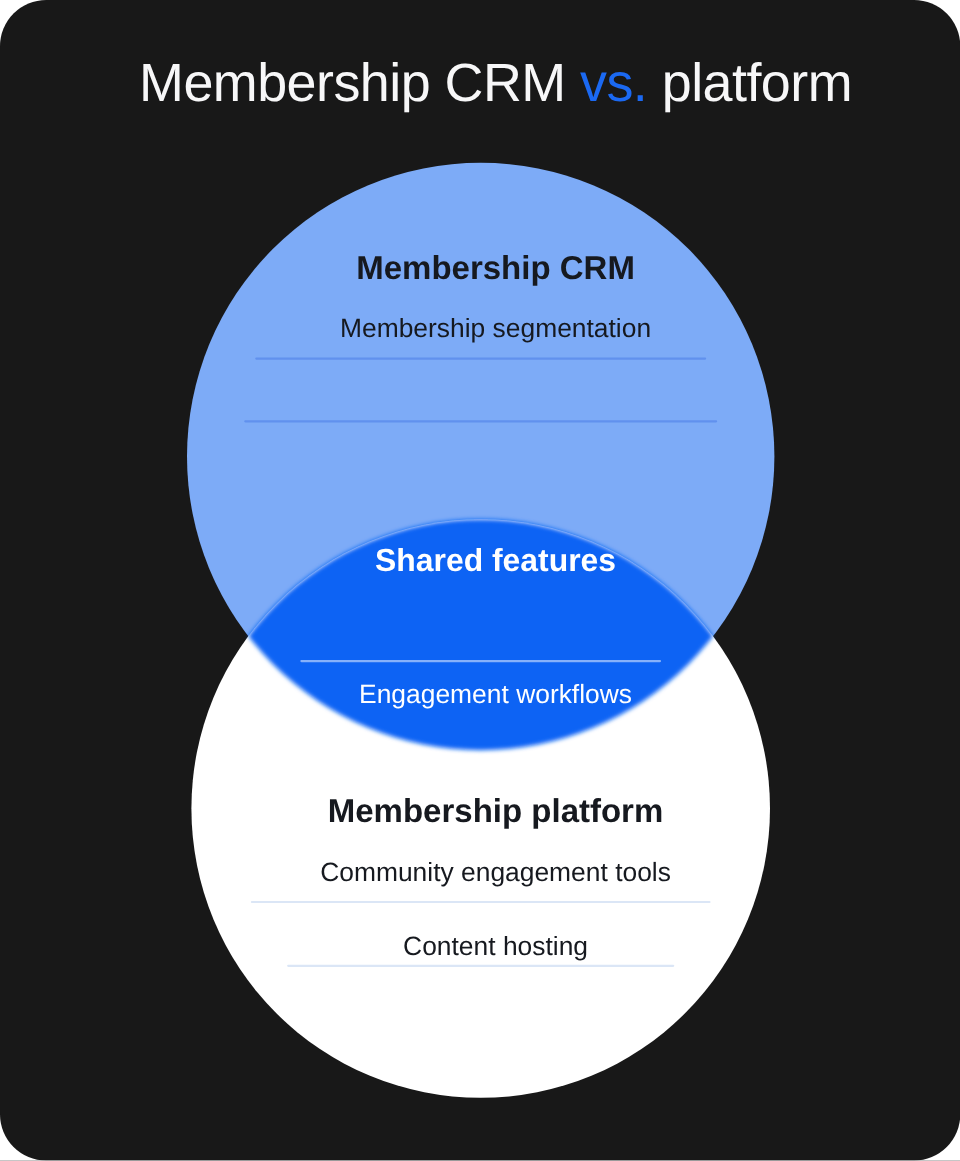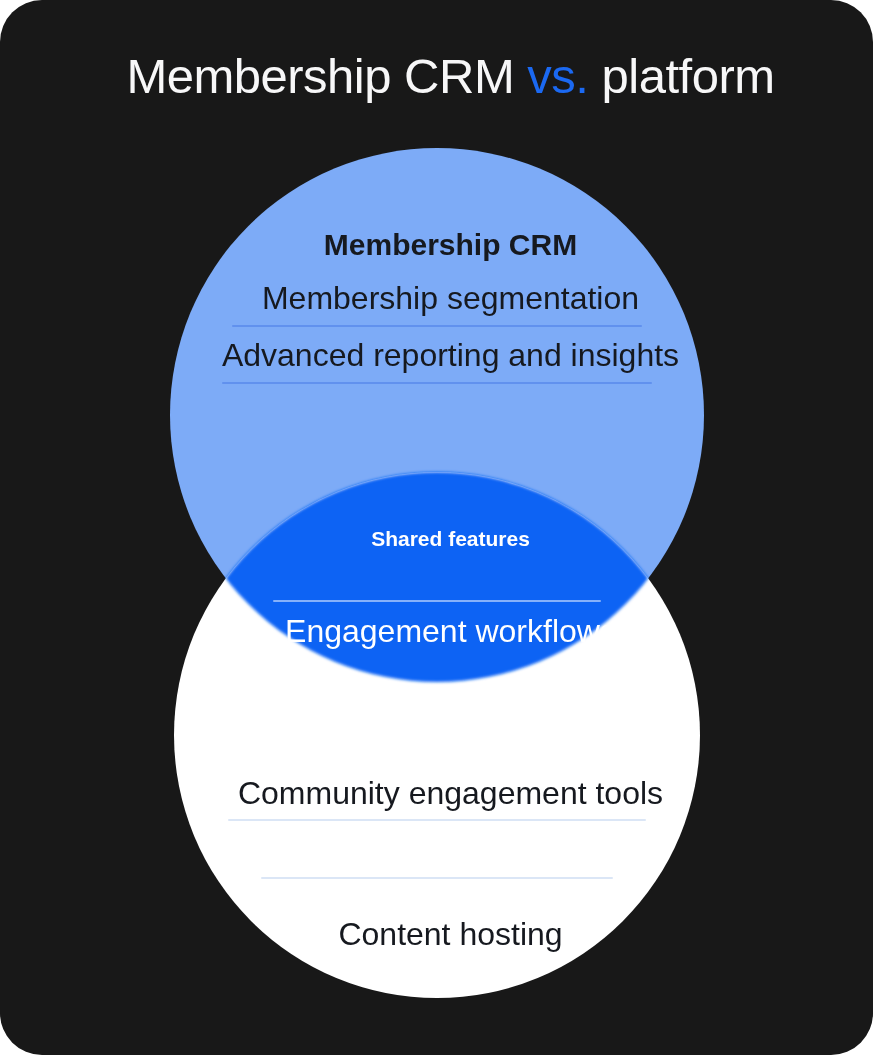--- a/index.html
+++ b/index.html
@@ -32,21 +32,21 @@
     position:absolute;left:0;right:0;
     text-align:center;white-space:nowrap;margin-left:28px;
   }
   .title{
     top:48px;
     font-size:49px;line-height:56px;font-weight:500;
     letter-spacing:-0.5px;color:var(--title_text);
   }
   .title .accent{color:var(--title_accent);}
   .heading{font-size:30px;line-height:36px;font-weight:700;color:var(--dark_text);}
-  .item{font-size:32px;line-height:29px;font-weight:400;color:var(--dark_text);}
+  .item{font-size:24px;line-height:29px;font-weight:400;color:var(--dark_text);}
   .on-lens{color:var(--light_text);}
   .sep{position:absolute;height:2px;border-radius:1px;}
   .sep-crm{background:var(--sep_crm);}
   .sep-lens{background:var(--sep_lens);height:1.5px;}
   .sep-platform{background:var(--sep_platform);}
 </style>
 </head>
 <body>
 
 <div class="canvas">
@@ -67,25 +67,25 @@
     </g>
   </svg>
 
   <div class="line title">
     <span>Membership CRM </span><span class="accent">vs.</span><span> platform</span>
   </div>
 
   <div class="line heading" style="top:227px">Membership CRM</div>
   <div class="line item" style="top:284px">Membership segmentation</div>
   <div class="sep sep-crm" style="top:325px;left:232px;width:410px"></div>
-  <div class="line item" style="top:341px">Advanced reporting and insights</div>
   <div class="sep sep-crm" style="top:382px;left:222px;width:430px"></div>
 
-  <div class="line heading on-lens" style="top:521px;font-size:21px">Shared features</div>
+  <div class="line heading on-lens" style="top:492px;font-size:29px">Shared features</div>
   <div class="sep sep-lens" style="top:600px;left:273px;width:328px"></div>
   <div class="line item on-lens" style="top:617px">Engagement workflows</div>
 
+  <div class="line heading" style="top:720px">Membership platform</div>
   <div class="line item" style="top:779px">Community engagement tools</div>
   <div class="sep sep-platform" style="top:819px;left:228px;width:418px"></div>
   <div class="sep sep-platform" style="top:877px;left:261px;width:352px"></div>
-  <div class="line item" style="top:920px">Content hosting</div>
+  <div class="line item" style="top:846px">Content hosting</div>
 
 </div>
 
 </body></html>

